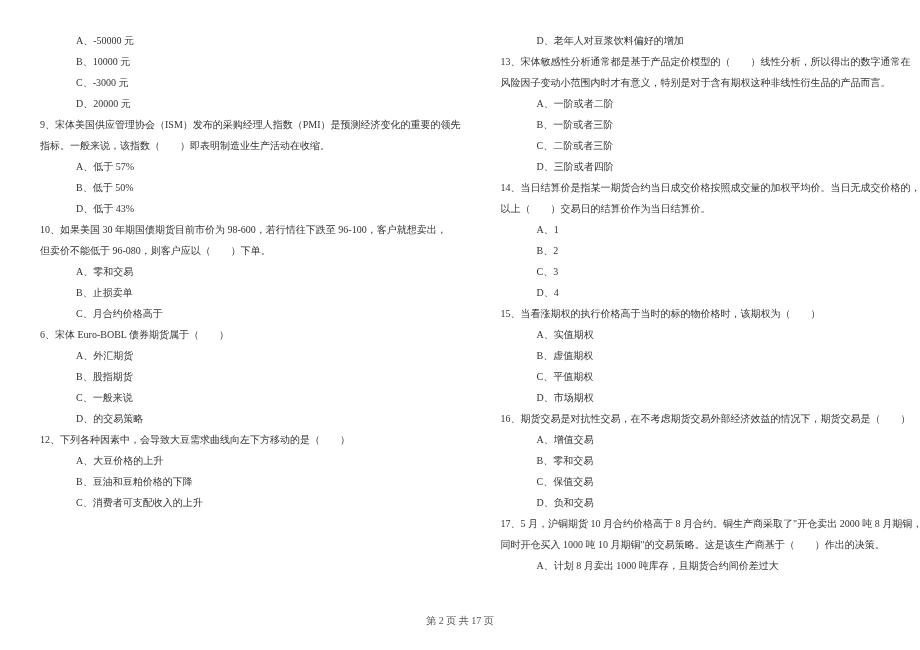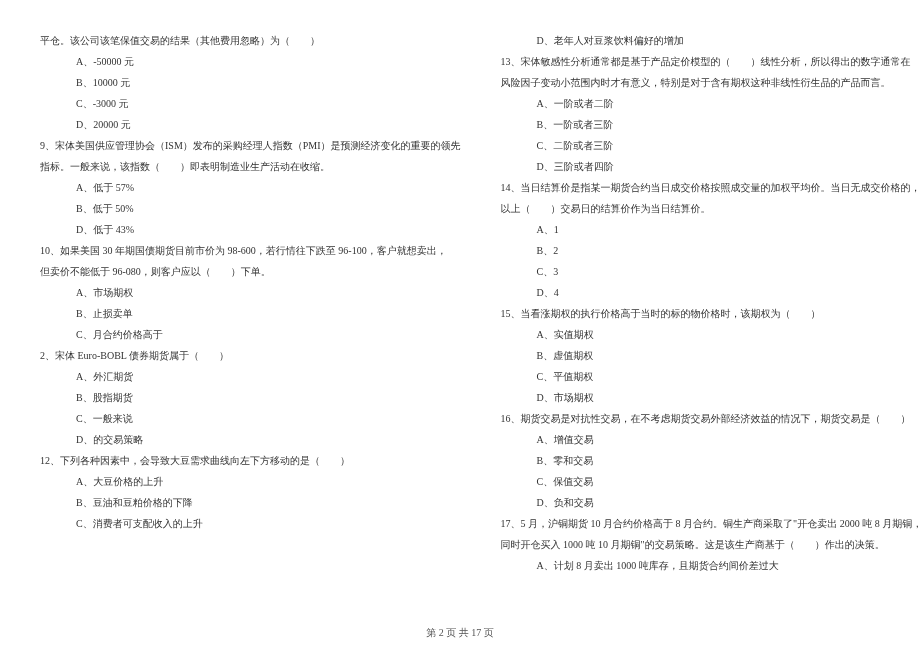--- a/index.html
+++ b/index.html
@@ -28,49 +28,48 @@
     }
     .line {
       white-space: nowrap;
       overflow: hidden;
     }
     .indent-2 {
       padding-left: 36px;
     }
     .footer {
       position: absolute;
-      bottom: 10px;
+      bottom: 22px;
       left: 0;
       right: 0;
       text-align: center;
       font-size: 10px;
       color: #555;
     }
   </style>
 </head>
 <body>
 
 <div class="columns">
   <div class="column" id="left-col">
-      <div class="line">平仓。该公司该笔保值交易的结果（其他费用忽略）为（　　）</div>
       <div class="line indent-2">A、-50000 元</div>
       <div class="line indent-2">B、10000 元</div>
       <div class="line indent-2">C、-3000 元</div>
       <div class="line indent-2">D、20000 元</div>
       <div class="line">9、宋体美国供应管理协会（ISM）发布的采购经理人指数（PMI）是预测经济变化的重要的领先</div>
       <div class="line">指标。一般来说，该指数（　　）即表明制造业生产活动在收缩。</div>
       <div class="line indent-2">A、低于 57%</div>
       <div class="line indent-2">B、低于 50%</div>
       <div class="line indent-2">D、低于 43%</div>
       <div class="line">10、如果美国 30 年期国债期货目前市价为 98-600，若行情往下跌至 96-100，客户就想卖出，</div>
       <div class="line">但卖价不能低于 96-080，则客户应以（　　）下单。</div>
-      <div class="line indent-2">A、市场期权</div>
+      <div class="line indent-2">A、零和交易</div>
       <div class="line indent-2">B、止损卖单</div>
       <div class="line indent-2">C、月合约价格高于</div>
-      <div class="line">2、宋体 Euro-BOBL 债券期货属于（　　）</div>
+      <div class="line">6、宋体 Euro-BOBL 债券期货属于（　　）</div>
       <div class="line indent-2">A、外汇期货</div>
       <div class="line indent-2">B、股指期货</div>
       <div class="line indent-2">C、一般来说</div>
       <div class="line indent-2">D、的交易策略</div>
       <div class="line">12、下列各种因素中，会导致大豆需求曲线向左下方移动的是（　　）</div>
       <div class="line indent-2">A、大豆价格的上升</div>
       <div class="line indent-2">B、豆油和豆粕价格的下降</div>
       <div class="line indent-2">C、消费者可支配收入的上升</div>
     </div>
   <div class="column" id="right-col">

